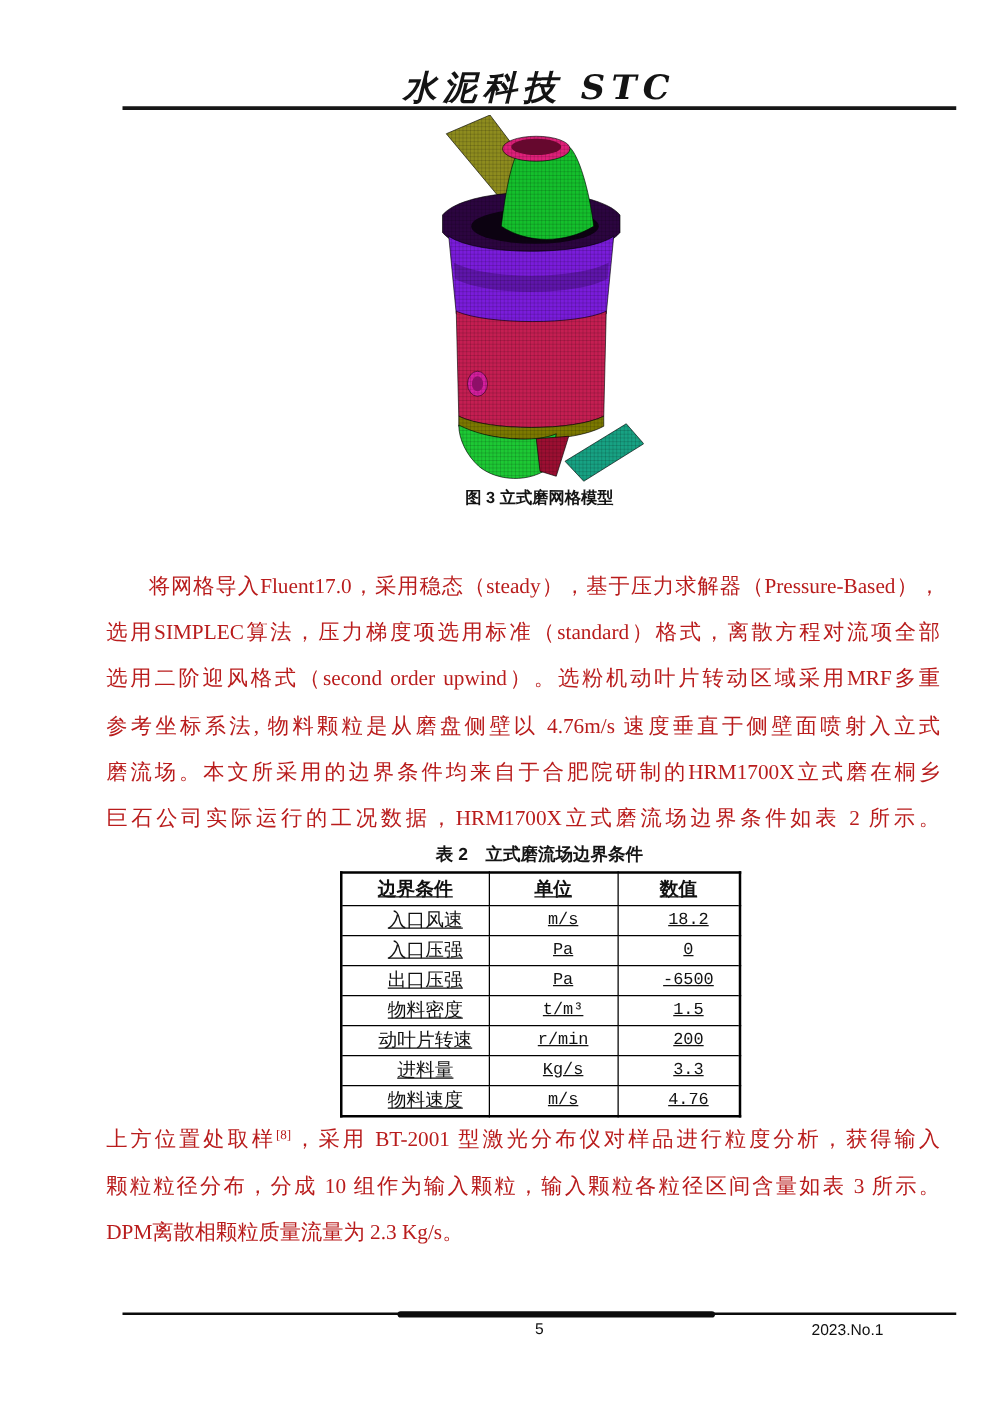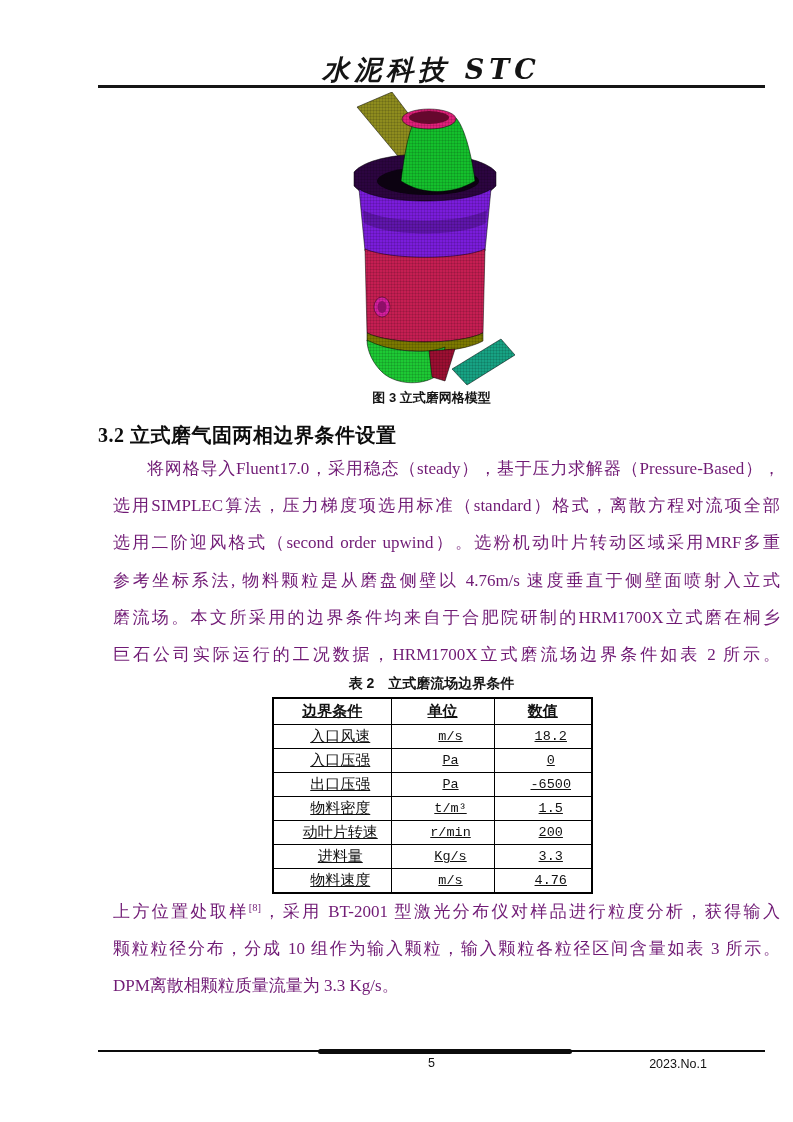--- a/index.html
+++ b/index.html
@@ -19,21 +19,21 @@
   .fig-caption{
     position:absolute;top:389px;left:0;width:793px;text-align:center;
     font-family:"Liberation Sans","DejaVu Sans",sans-serif;font-weight:700;font-size:13px;color:#151515;
   }
   
   .section-heading{
     position:absolute;left:63px;top:422px;width:667px;
     font-weight:700;font-size:20px;letter-spacing:0.5px;color:#0d0d0d;
   }
   
-  .para{position:absolute;left:78px;width:667px;font-size:17px;color:#701a75;}
+  .para{position:absolute;left:50px;width:667px;font-size:17px;color:#b91c1c;}
   .para .line{
     height:37.2px;line-height:37.2px;
     text-align:justify;text-align-last:justify;
   }
   .para .line.last{text-align-last:left;}
   .para .line.indent{text-indent:34px;}
   #para1{top:450px;}
   #para2{top:893px;}
   sup.ref{font-size:10.5px;vertical-align:6px;line-height:0;}
   
@@ -125,21 +125,20 @@
     <use href="#p-cone" stroke="#000" stroke-width="0.5" fill="#14c02c"></use>
     <use href="#p-cone" fill="url(#mesh)"></use>
 
     <use href="#p-open" stroke="#000" stroke-width="0.5" fill="#e0207a"></use>
     <use href="#p-open" fill="url(#mesh)"></use>
     <use href="#p-openin" fill="#66082e"></use>
   </svg>
 
   <div class="fig-caption">图 3 立式磨网格模型</div>
 
-  <div class="section-heading">3.2 立式磨气固两相边界条件设置</div>
 
   <div class="para" id="para1">
     <div class="line indent">将网格导入Fluent17.0，采用稳态（steady），基于压力求解器（Pressure-Based），</div>
     <div class="line">选用SIMPLEC算法，压力梯度项选用标准（standard）格式，离散方程对流项全部</div>
     <div class="line">选用二阶迎风格式（second order upwind）。选粉机动叶片转动区域采用MRF多重</div>
     <div class="line">参考坐标系法, 物料颗粒是从磨盘侧壁以 4.76m/s 速度垂直于侧壁面喷射入立式</div>
     <div class="line">磨流场。本文所采用的边界条件均来自于合肥院研制的HRM1700X立式磨在桐乡</div>
     <div class="line">巨石公司实际运行的工况数据，HRM1700X立式磨流场边界条件如表 2 所示。</div>
   </div>
 
@@ -192,21 +191,21 @@
         <td>物料速度</td>
         <td class="mono">m/s</td>
         <td class="mono">4.76</td>
       </tr>
     </tbody>
   </table>
 
   <div class="para" id="para2">
     <div class="line"><span>上方位置处取样</span><sup class="ref">[8]</sup><span>，采用 BT-2001 型激光分布仪对样品进行粒度分析，获得输入</span></div>
     <div class="line">颗粒粒径分布，分成 10 组作为输入颗粒，输入颗粒各粒径区间含量如表 3 所示。</div>
-    <div class="line last">DPM离散相颗粒质量流量为 3.3 Kg/s。</div>
+    <div class="line last">DPM离散相颗粒质量流量为 2.3 Kg/s。</div>
   </div>
 
   <div class="footer-rule">
       <span class="thick"></span>
     </div>
   <div class="page-number">5</div>
   <div class="issue-number">2023.No.1</div>
 
 </div>
 

